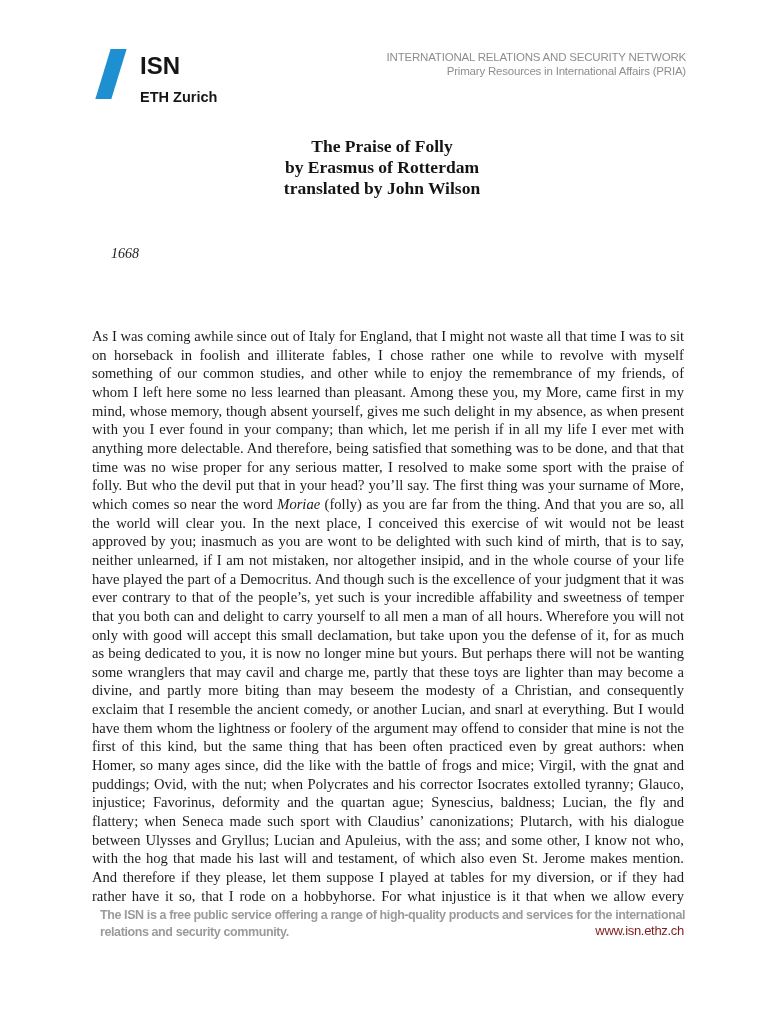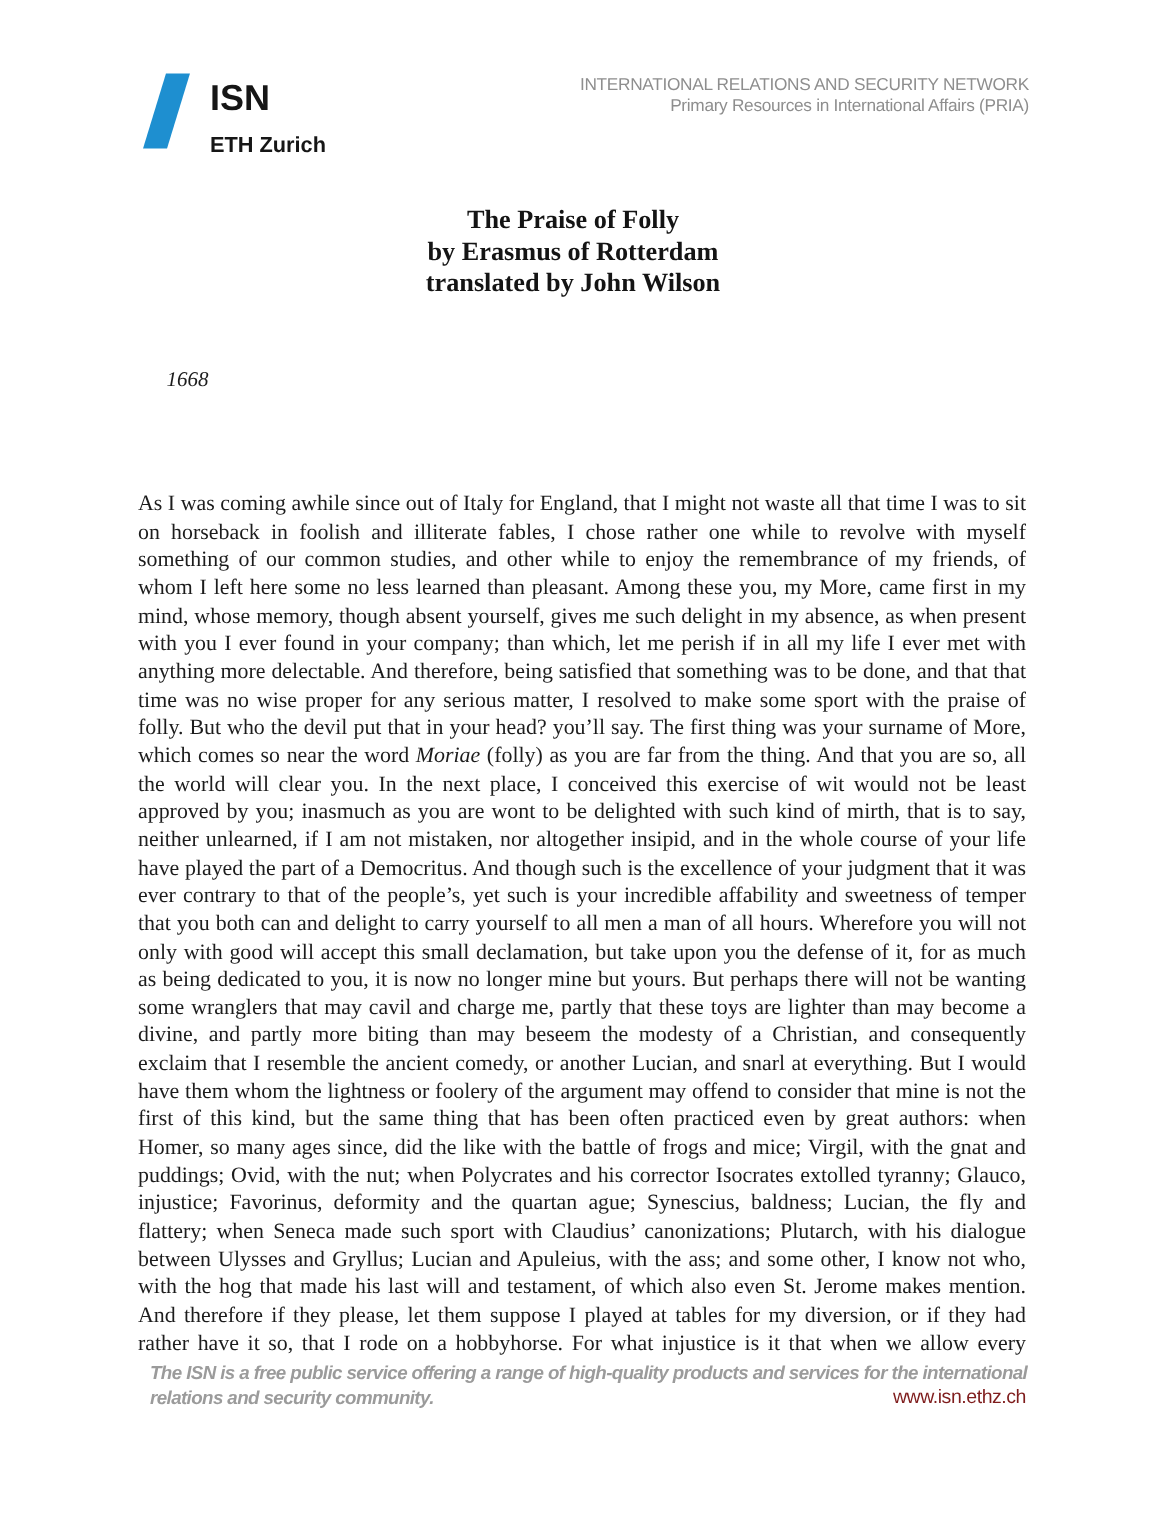--- a/index.html
+++ b/index.html
@@ -118,21 +118,21 @@
     top: 907px;
     width: 584px;
     height: 36px;
     font-family: "Liberation Sans", sans-serif;
     font-weight: 600;
     font-size: 12.5px;
     line-height: 16.5px;
     letter-spacing: -0.4px;
     color: #9b9b9b;
   }
-  .footer-line { white-space: nowrap; font-style: italic; }
+  .footer-line { white-space: nowrap; }
   .footer-link {
     position: absolute;
     right: 0;
     top: 16px;
     font-weight: normal;
     font-size: 13px;
     letter-spacing: -0.3px;
     color: #7f1d1d;
     text-decoration: none;
   }

